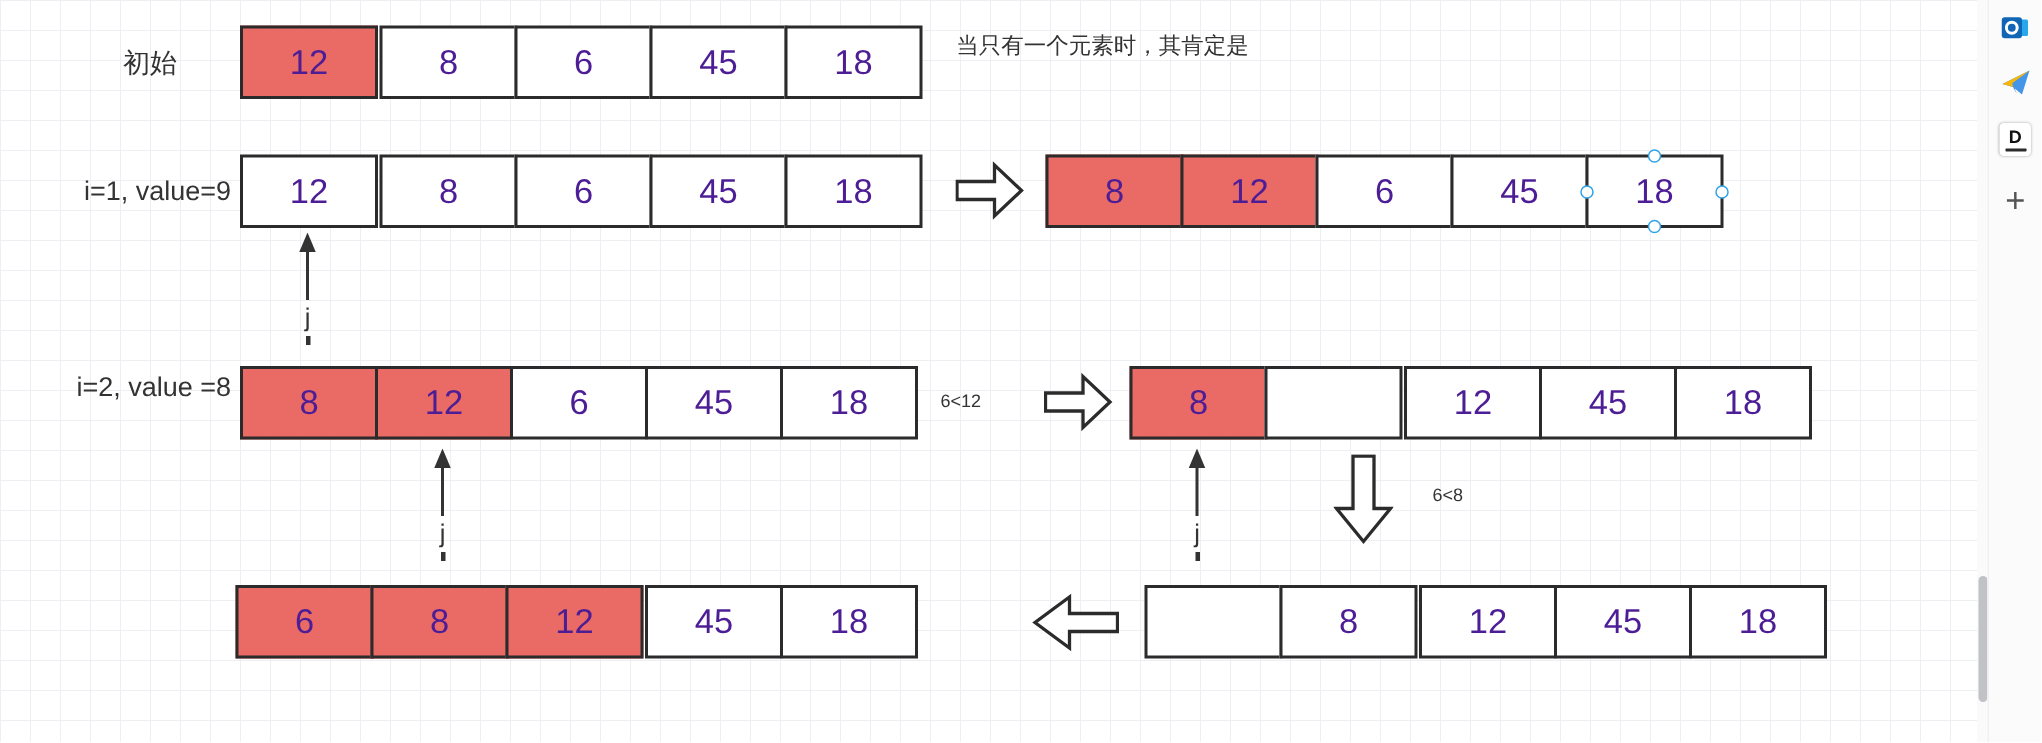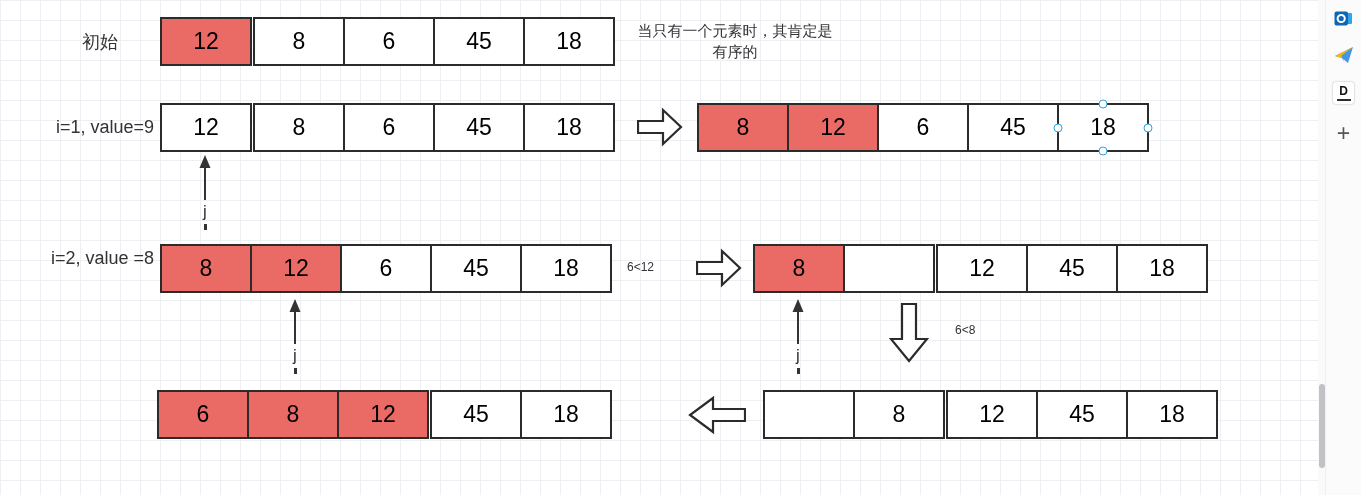--- a/index.html
+++ b/index.html
@@ -15,21 +15,21 @@
       linear-gradient(to right, var(--grid) 1px, transparent 1px),
       linear-gradient(to bottom, var(--grid) 1px, transparent 1px);
     background-size:20px 20px;
   }
   
   .array{ position:absolute; display:flex; }
   .cell{
     position:relative; width:92px; height:49px; flex:0 0 auto;
     border:2px solid var(--stroke); background:#fff;
     display:flex; align-items:center; justify-content:center;
-    font-size:23px; color:#000000;
+    font-size:23px; color:#4c1d95;
   }
   .cell.hl{ background:var(--hl); }
   .a1{left:160px; top:17px;}
   .a2{left:160px; top:103px;}
   .a3{left:697px; top:103px;}
   .a4{left:160px; top:244px;}
   .a5{left:753px; top:244px;}
   .a6{left:157px; top:390px;}
   .a7{left:763px; top:390px;}
   
@@ -107,21 +107,20 @@
 <div class="screen" style="--hl: #EA6B66; --stroke: #2b2b2b; --handle: #30a3e8; --grid: #edeff2;">
 
   <div class="canvas">
 
     <div class="lbl lbl1">初始</div>
     <div class="lbl lbl2">i=1, value=9</div>
     <div class="lbl lbl3">i=2, value =8</div>
 
     <div class="note">
       <div>当只有一个元素时，其肯定是</div>
-      <div>有序的</div>
     </div>
 
     <div class="array a1">
         <div class="cell hl">12</div>
         <div class="cell" style="margin-left: 1px;">8</div>
         <div class="cell" style="margin-left: -2px;">6</div>
         <div class="cell" style="margin-left: -2px;">45</div>
         <div class="cell" style="margin-left: -2px;">18</div>
       </div>
     <div class="array a2">

